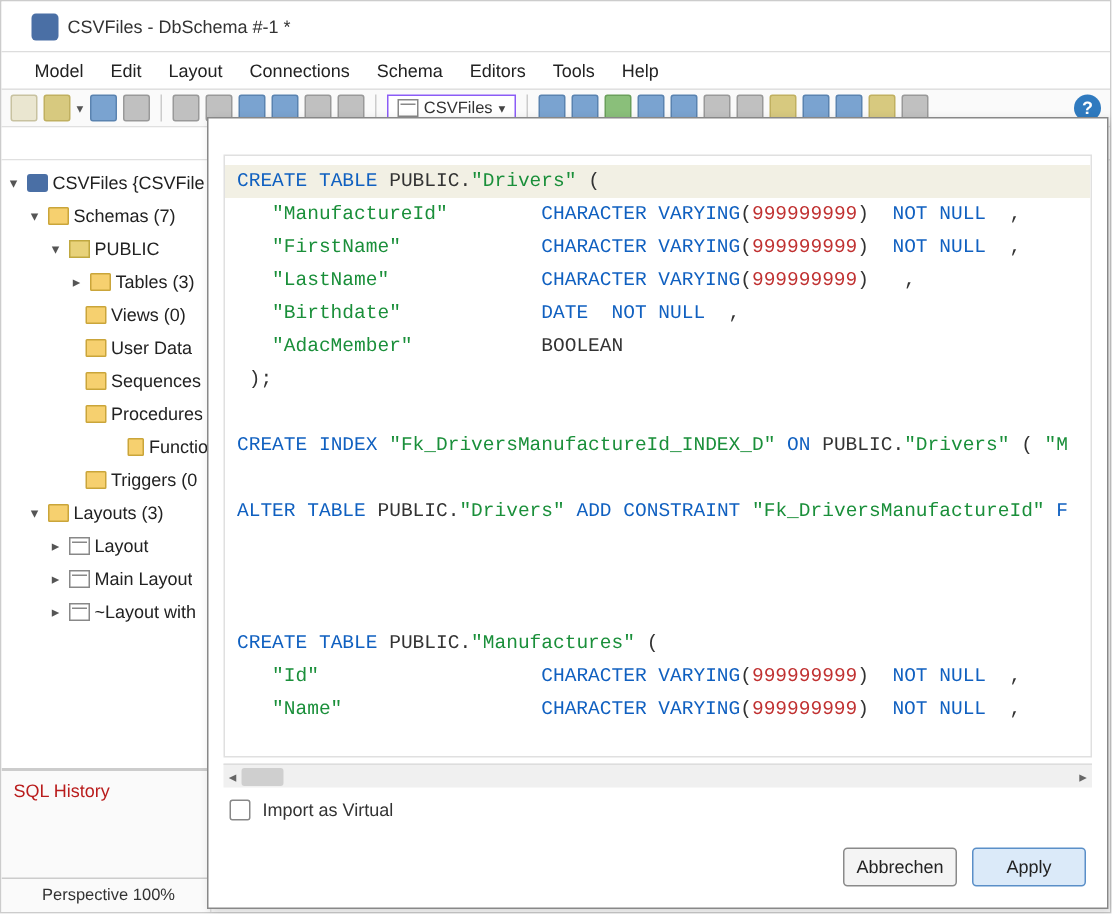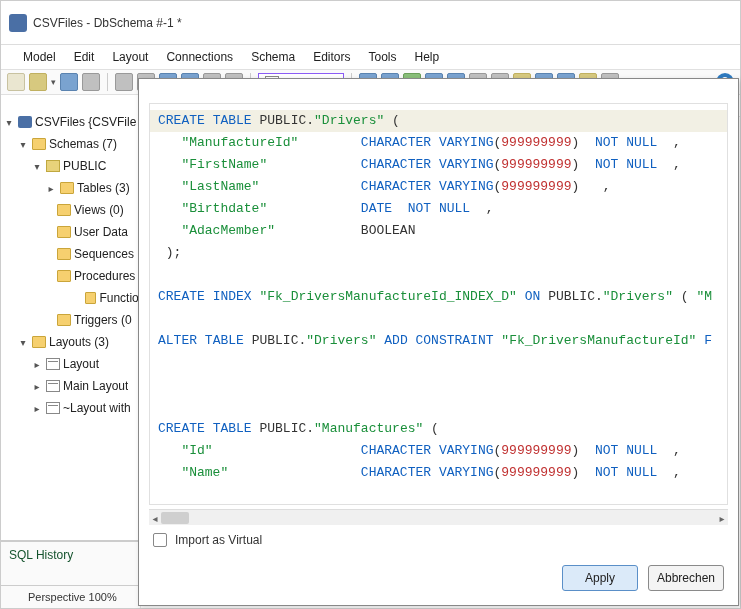--- a/index.html
+++ b/index.html
@@ -16,24 +16,24 @@
   }
   
   .main-window {
     position: absolute;
     top: 0; left: 0;
     width: 741px; height: 609px;
     background: #fafafa;
     border: 1px solid #ccc;
   }
   .title-bar {
-    height: 44px;
+    height: 34px;
     background: #ffffff;
     display: flex; align-items: center;
-    padding: 0 8px;
+    padding: 0 20px;
     border-bottom: 1px solid #ddd;
     gap: 6px;
   }
   .app-icon {
     width: 18px; height: 18px;
     display: inline-block;
     border-radius: 3px;
     background: #4a6fa5;
   }
   .title-text { font-size: 12px; color: #333; }
@@ -129,22 +129,22 @@
     height:1px; background:#888;
   }
   .tree-label { overflow:hidden; text-overflow:clip; }
 
   .bottom-strip {
     position:absolute; bottom:0; left:0; width:140px;
     border-top:2px solid #ccc;
     background:#fafafa;
   }
   .sql-history {
-    height:44px; padding:6px 8px;
-    font-size:12px; color:#14532d;
+    height:72px; padding:6px 8px;
+    font-size:12px; color:#b91c1c;
     border-bottom:1px solid #ccc;
   }
   .perspective {
     height:22px; display:flex; align-items:center;
     padding:0 8px; font-size:11px; color:#333;margin-left:19px;
   }
 
   
   .dialog {
     position:absolute;
@@ -396,16 +396,16 @@
     <div class="thumb"></div>
     <div class="arr r">▸</div>
   </div>
 
   <div class="opt-row">
     <span class="chk"></span>
     <span>Import as Virtual</span>
   </div>
 
   <div class="btn-row">
+    <div class="dlg-button">Abbrechen</div>
     <div class="dlg-button primary">Apply</div>
-    <div class="dlg-button">Abbrechen</div>
   </div>
 </div>
 
 </body></html>

